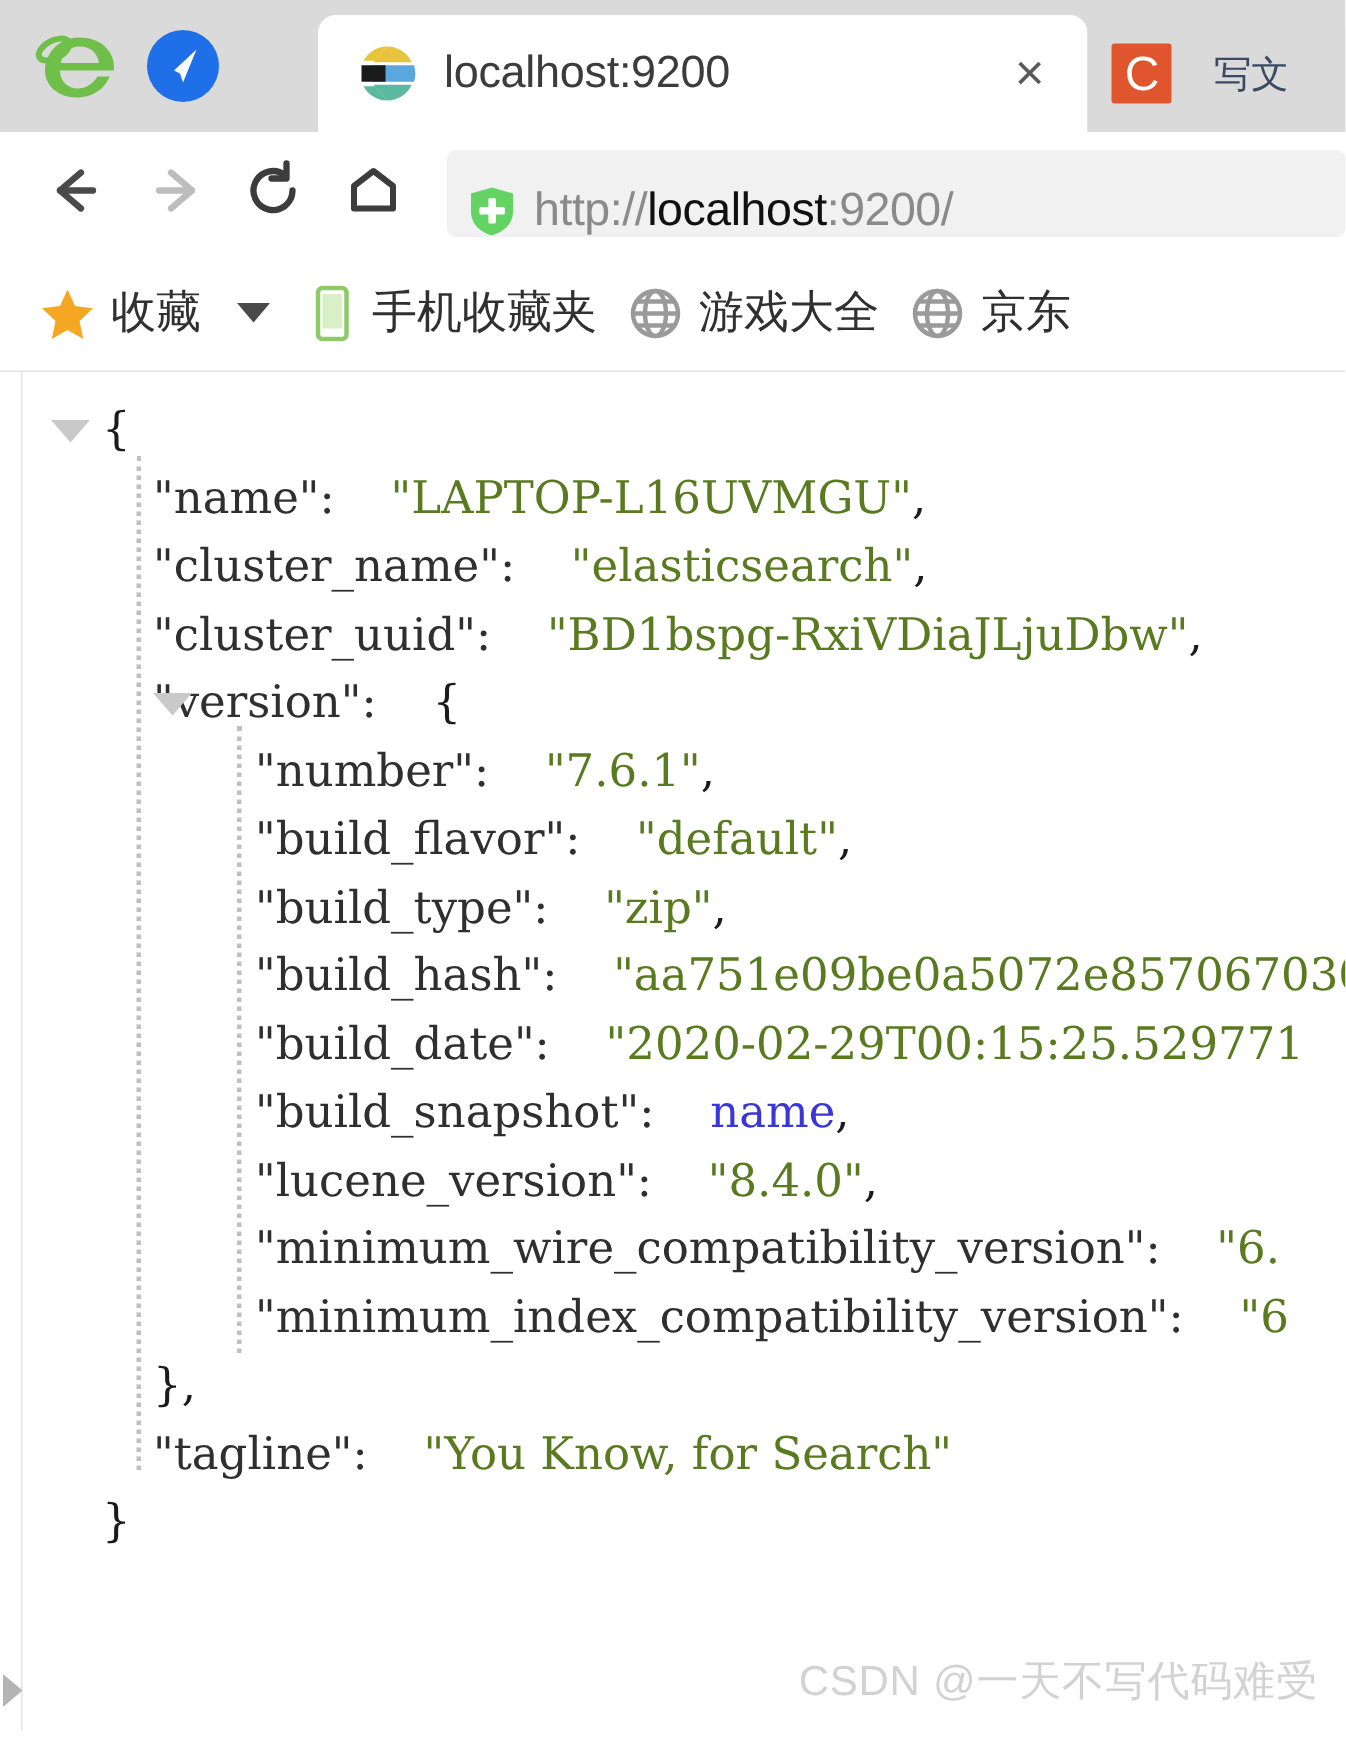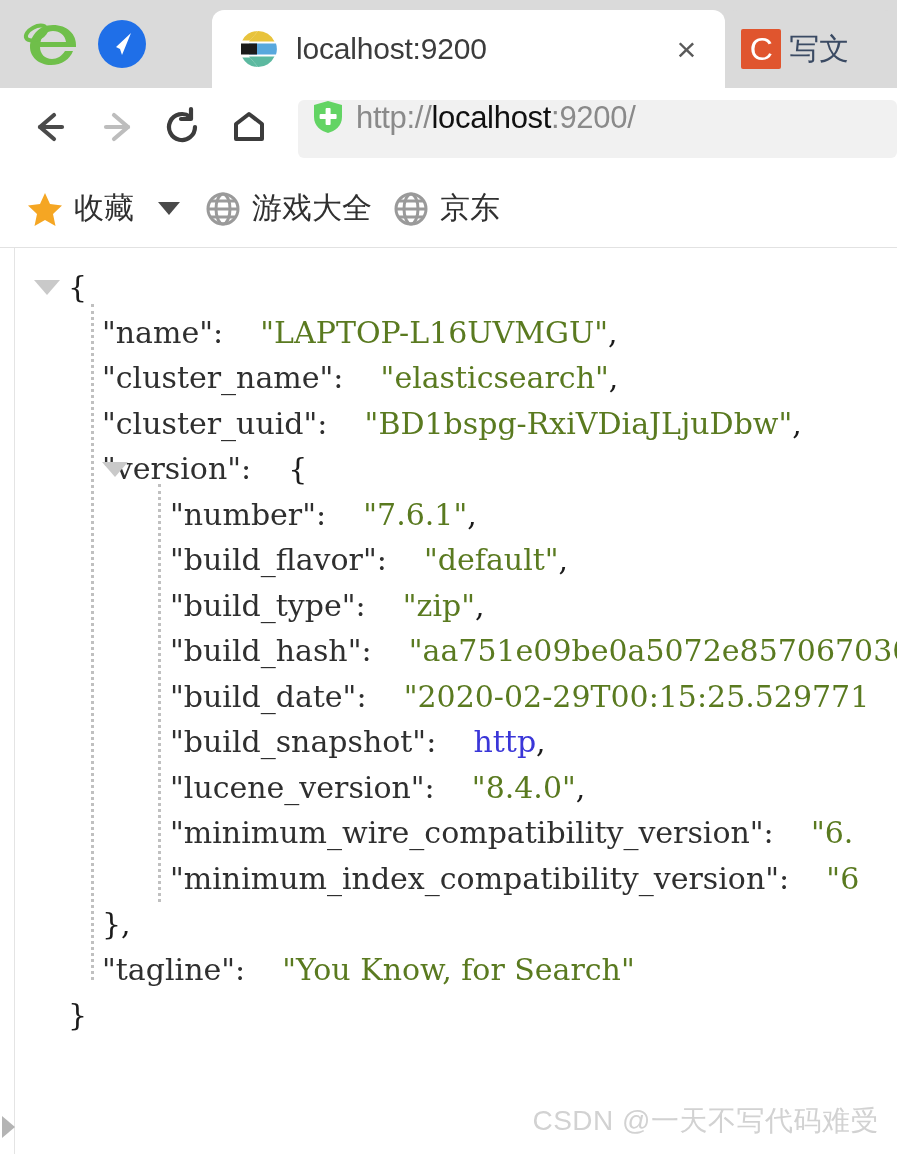--- a/index.html
+++ b/index.html
@@ -67,22 +67,22 @@
   .tab-title {
     font-size: 30px;
     color: #3c3c3c;
     margin-left: 18px;
     white-space: nowrap;
     overflow: hidden;
     letter-spacing: -0.2px;
   }
   .tab.inactive .tab-title {
     color: #3a4a63;
-    font-size: 30px;
-    margin-left: 8px;
+    font-size: 25px;
+    margin-left: 28px;
   }
   .tab-close {
     position: absolute;
     right: 22px; top: 50%;
     transform: translateY(-50%);
     width: 34px; height: 34px;
     display: flex; align-items: center; justify-content: center;
     font-size: 34px;
     color: #5a5a5a;
     font-weight: 300;
@@ -115,21 +115,21 @@
     flex: 0 0 66px;
   }
   .omnibox {
     flex: 1 1 auto;
     height: 58px;
     margin-left: 16px;
     margin-right: 0;
     background: #f1f1f1;
     border-radius: 6px;
     display: flex;
-    align-items: flex-start;
+    align-items: flex-end;
     padding: 0 14px;
     overflow: hidden;
   }
   .shield {
     width: 32px; height: 34px;
     flex: 0 0 32px;
     position: relative;
     margin-right: 12px;
   }
   .url {
@@ -359,20 +359,29 @@
       <span class="bm-ico">
         <svg width="38" height="38" viewBox="0 0 38 38">
           <path d="M19 3 L24 14 L36 15.5 L27 24 L29.5 36 L19 30 L8.5 36 L11 24 L2 15.5 L14 14 Z" fill="#f5a623"></path>
         </svg>
       </span>
       <span class="bm-label">收藏</span>
     </div>
 
     <div class="caret-dd"></div>
 
+    <div class="bm">
+      <span class="bm-ico">
+        <svg width="34" height="38" viewBox="0 0 34 38">
+          <rect x="8" y="2" width="19" height="34" rx="3" fill="none" stroke="#8fc96a" stroke-width="3"></rect>
+          <rect x="11" y="6" width="13" height="23" fill="#d9f0c6"></rect>
+        </svg>
+      </span>
+      <span class="bm-label">手机收藏夹</span>
+    </div>
 
     <div class="bm">
       <span class="bm-ico">
         <svg width="38" height="38" viewBox="0 0 38 38">
           <circle cx="19" cy="19" r="15" fill="none" stroke="#9a9a9a" stroke-width="3"></circle>
           <ellipse cx="19" cy="19" rx="7" ry="15" fill="none" stroke="#9a9a9a" stroke-width="3"></ellipse>
           <line x1="4" y1="19" x2="34" y2="19" stroke="#9a9a9a" stroke-width="3"></line>
           <line x1="7" y1="11" x2="31" y2="11" stroke="#9a9a9a" stroke-width="3"></line>
           <line x1="7" y1="27" x2="31" y2="27" stroke="#9a9a9a" stroke-width="3"></line>
         </svg>
@@ -406,21 +415,21 @@
     <div class="jline ind0"><span class="tri root"></span><span class="p">{</span></div>
         <div class="jline ind1"><span class="k">"name":</span><span class="sp"></span><span class="sp"></span><span class="s">"LAPTOP-L16UVMGU"</span><span class="p">,</span></div>
         <div class="jline ind1"><span class="k">"cluster_name":</span><span class="sp"></span><span class="sp"></span><span class="s">"elasticsearch"</span><span class="p">,</span></div>
         <div class="jline ind1"><span class="k">"cluster_uuid":</span><span class="sp"></span><span class="sp"></span><span class="s">"BD1bspg-RxiVDiaJLjuDbw"</span><span class="p">,</span></div>
         <div class="jline ind1"><span class="tri lvl1"></span><span class="k">"version":</span><span class="sp"></span><span class="sp"></span><span class="p">{</span></div>
         <div class="jline ind2"><span class="k">"number":</span><span class="sp"></span><span class="sp"></span><span class="s">"7.6.1"</span><span class="p">,</span></div>
         <div class="jline ind2"><span class="k">"build_flavor":</span><span class="sp"></span><span class="sp"></span><span class="s">"default"</span><span class="p">,</span></div>
         <div class="jline ind2"><span class="k">"build_type":</span><span class="sp"></span><span class="sp"></span><span class="s">"zip"</span><span class="p">,</span></div>
         <div class="jline ind2"><span class="k">"build_hash":</span><span class="sp"></span><span class="sp"></span><span class="s">"aa751e09be0a5072e857067030</span></div>
         <div class="jline ind2"><span class="k">"build_date":</span><span class="sp"></span><span class="sp"></span><span class="s">"2020-02-29T00:15:25.529771</span></div>
-        <div class="jline ind2"><span class="k">"build_snapshot":</span><span class="sp"></span><span class="sp"></span><span class="b">http</span><span class="p">,</span></div>
+        <div class="jline ind2"><span class="k">"build_snapshot":</span><span class="sp"></span><span class="sp"></span><span class="b">name</span><span class="p">,</span></div>
         <div class="jline ind2"><span class="k">"lucene_version":</span><span class="sp"></span><span class="sp"></span><span class="s">"8.4.0"</span><span class="p">,</span></div>
         <div class="jline ind2"><span class="k">"minimum_wire_compatibility_version":</span><span class="sp"></span><span class="sp"></span><span class="s">"6.</span></div>
         <div class="jline ind2"><span class="k">"minimum_index_compatibility_version":</span><span class="sp"></span><span class="sp"></span><span class="s">"6</span></div>
         <div class="jline ind1"><span class="p">},</span></div>
         <div class="jline ind1"><span class="k">"tagline":</span><span class="sp"></span><span class="sp"></span><span class="s">"You Know, for Search"</span></div>
         <div class="jline ind0"><span class="p">}</span></div>
       </div>
 
     <div class="watermark">CSDN @一天不写代码难受</div>
   </div>

